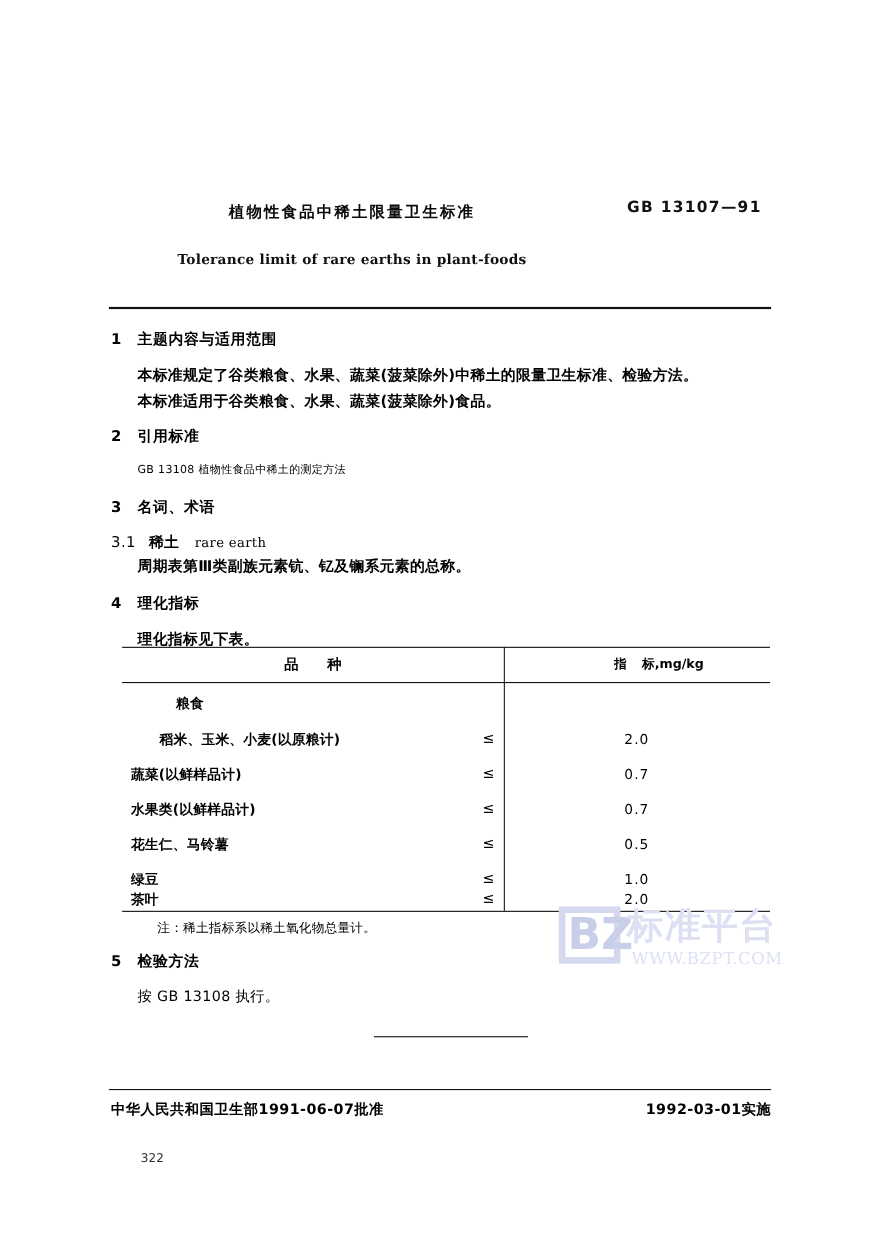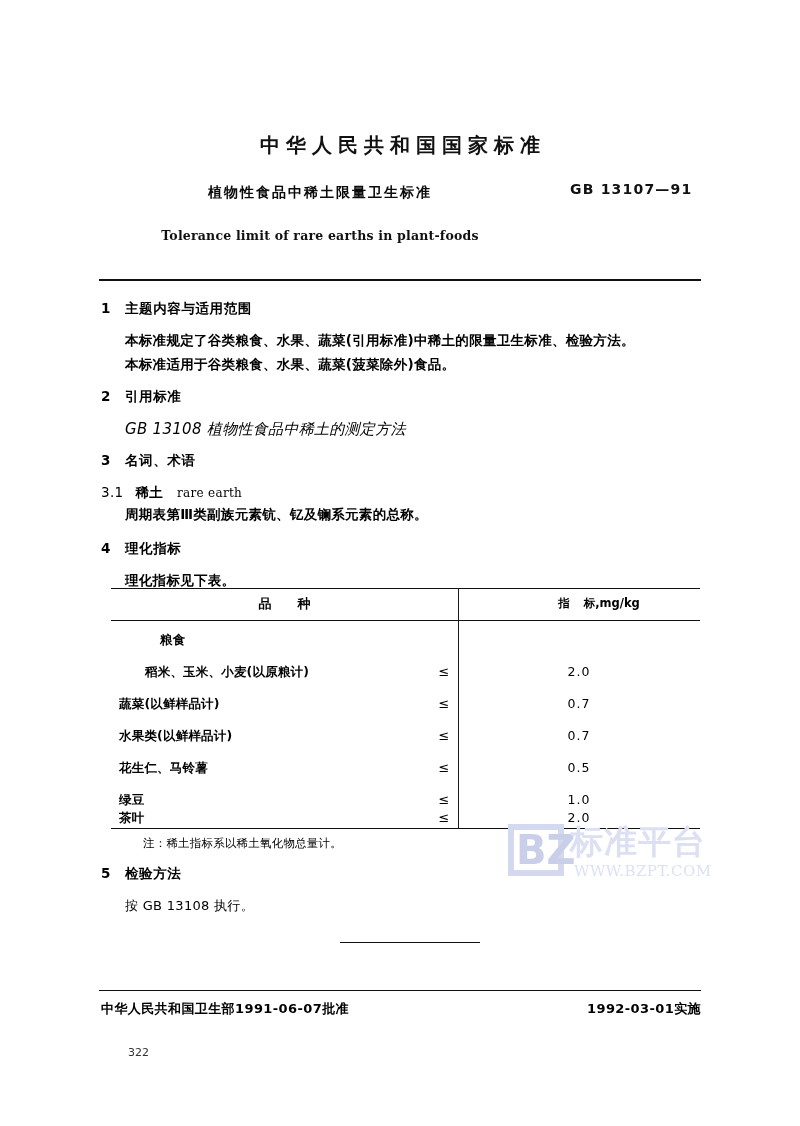--- a/index.html
+++ b/index.html
@@ -291,40 +291,39 @@
     font-size: 11px;
     color: #333;
     font-family: "DejaVu Sans", "Liberation Sans", sans-serif;
   }
 </style>
 </head>
 <body>
 
 <div class="page">
 
-  <div class="national-standard">中华人民共和国国家标准</div>
 
   <div class="doc-title">植物性食品中稀土限量卫生标准</div>
 
   <div class="gb-number">GB 13107—91</div>
 
   <div class="doc-subtitle">Tolerance limit of rare earths in plant-foods</div>
 
   <div class="rule-top"></div>
 
   <div class="sec-head" style="left:101px; top:300px;">
     <span class="sec-num">1</span><span>主题内容与适用范围</span>
   </div>
-  <div class="body-line" style="left:125px; top:332px;">本标准规定了谷类粮食、水果、蔬菜(引用标准)中稀土的限量卫生标准、检验方法。</div>
+  <div class="body-line" style="left:125px; top:332px;">本标准规定了谷类粮食、水果、蔬菜(菠菜除外)中稀土的限量卫生标准、检验方法。</div>
   <div class="body-line" style="left:125px; top:356px;">本标准适用于谷类粮食、水果、蔬菜(菠菜除外)食品。</div>
 
   <div class="sec-head" style="left:101px; top:388px;">
     <span class="sec-num">2</span><span>引用标准</span>
   </div>
-  <div class="body-light" style="left:125px; top:420px; font-size:15px;font-style:italic;">GB 13108   植物性食品中稀土的测定方法</div>
+  <div class="body-light" style="left:125px; top:420px; font-size:10px;">GB 13108   植物性食品中稀土的测定方法</div>
 
   <div class="sec-head" style="left:101px; top:452px;">
     <span class="sec-num">3</span><span>名词、术语</span>
   </div>
   <div class="subsec" style="left:101px; top:484px;">
     <span class="sn">3.1</span><span class="term">稀土</span><span class="en">rare earth</span>
   </div>
   <div class="body-line" style="left:125px; top:506px;">周期表第Ⅲ类副族元素钪、钇及镧系元素的总称。</div>
 
   <div class="sec-head" style="left:101px; top:540px;">

